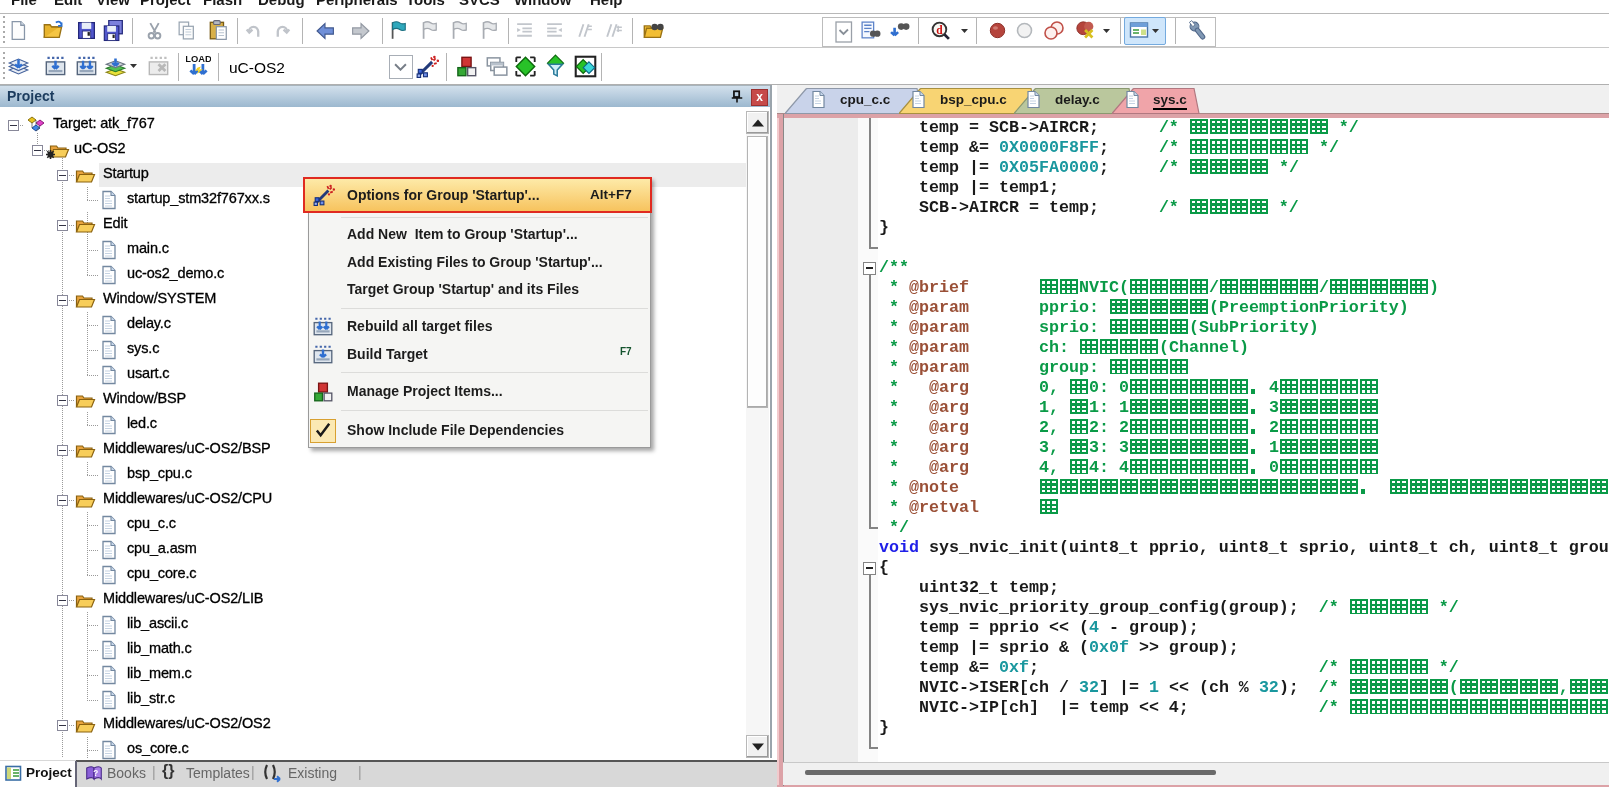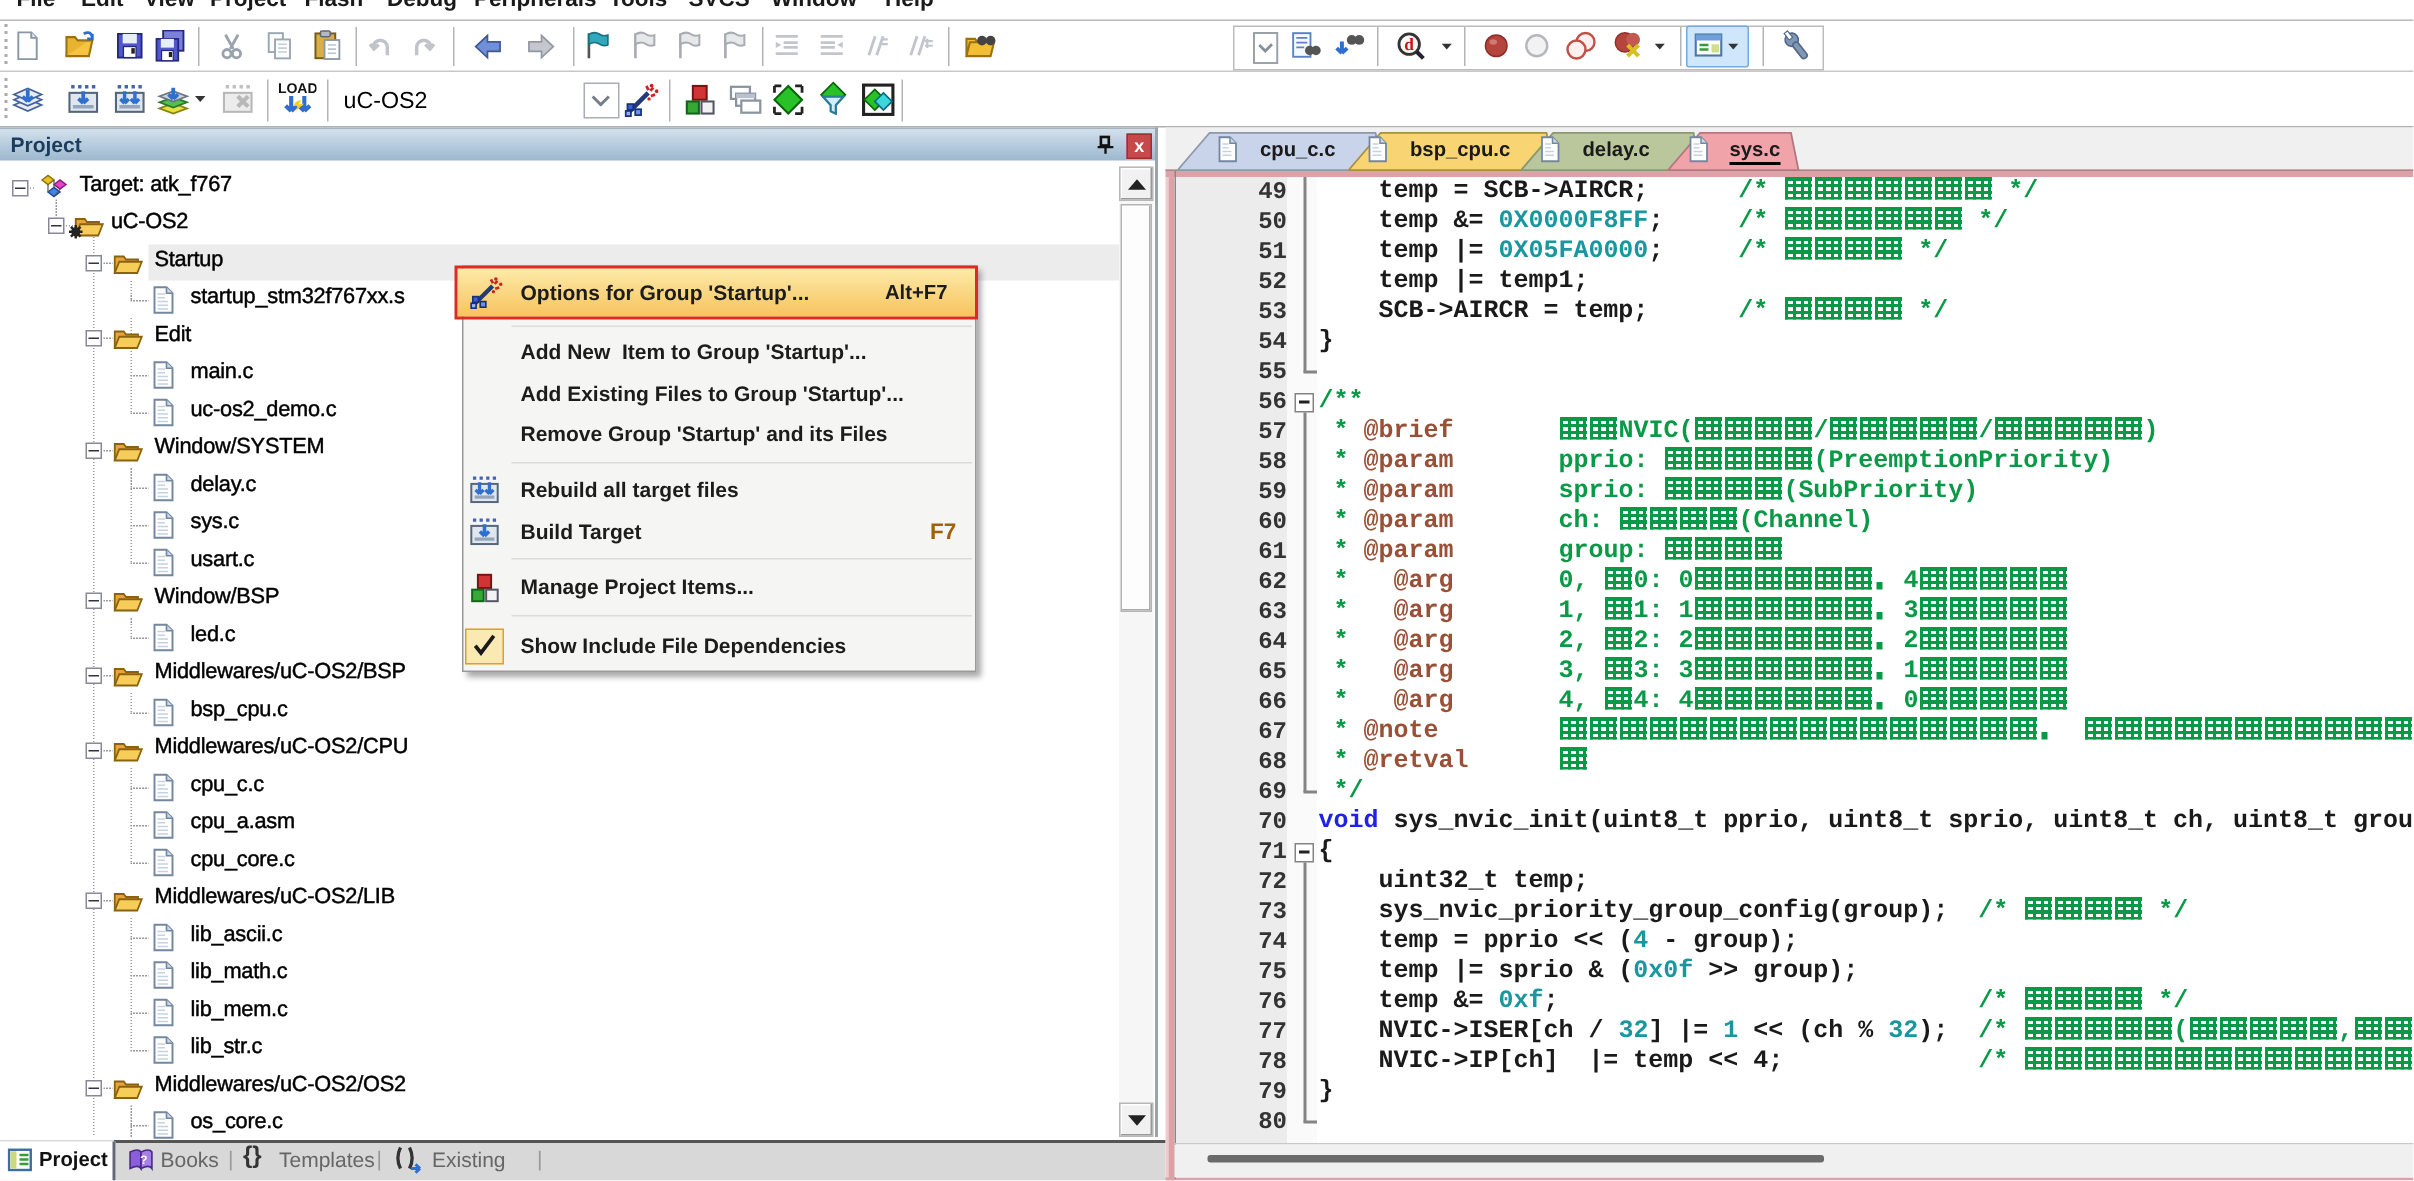--- a/index.html
+++ b/index.html
@@ -581,52 +581,20 @@
     <div class="abs" style="left:863px;top:262px;width:13px;height:13px;background:#fff;border:1px solid #848484"></div>
     <div class="abs" style="left:866px;top:267px;width:7px;height:2px;background:#222"></div>
     <div class="abs" style="left:869px;top:275px;width:2px;height:243px;background:#848484"></div>
     <div class="abs" style="left:869px;top:518px;width:2px;height:10px;background:#848484"></div>
     <div class="abs" style="left:869px;top:527px;width:9px;height:2px;background:#848484"></div>
     <div class="abs" style="left:863px;top:562px;width:13px;height:13px;background:#fff;border:1px solid #848484"></div>
     <div class="abs" style="left:866px;top:567px;width:7px;height:2px;background:#222"></div>
     <div class="abs" style="left:869px;top:575px;width:2px;height:163px;background:#848484"></div>
     <div class="abs" style="left:869px;top:738px;width:2px;height:10px;background:#848484"></div>
     <div class="abs" style="left:869px;top:747px;width:9px;height:2px;background:#848484"></div>
-    <pre id="lnums">49
-50
-51
-52
-53
-54
-55
-56
-57
-58
-59
-60
-61
-62
-63
-64
-65
-66
-67
-68
-69
-70
-71
-72
-73
-74
-75
-76
-77
-78
-79
-80</pre>
     <pre id="code">    temp = SCB-&gt;AIRCR;      <span class="cm">/* <i class="cj"></i><i class="cj"></i><i class="cj"></i><i class="cj"></i><i class="cj"></i><i class="cj"></i><i class="cj"></i> */</span>
     temp &amp;= <span class="num">0X0000F8FF</span>;     <span class="cm">/* <i class="cj"></i><i class="cj"></i><i class="cj"></i><i class="cj"></i><i class="cj"></i><i class="cj"></i> */</span>
     temp |= <span class="num">0X05FA0000</span>;     <span class="cm">/* <i class="cj"></i><i class="cj"></i><i class="cj"></i><i class="cj"></i> */</span>
     temp |= temp1;
     SCB-&gt;AIRCR = temp;      <span class="cm">/* <i class="cj"></i><i class="cj"></i><i class="cj"></i><i class="cj"></i> */</span>
 }
 
 <span class="cm">/**</span>
 <span class="cm"> * </span><span class="tag">@brief</span>       <span class="cm"><i class="cj"></i><i class="cj"></i>NVIC(<i class="cj"></i><i class="cj"></i><i class="cj"></i><i class="cj"></i>/<i class="cj"></i><i class="cj"></i><i class="cj"></i><i class="cj"></i><i class="cj"></i>/<i class="cj"></i><i class="cj"></i><i class="cj"></i><i class="cj"></i><i class="cj"></i>)</span>
 <span class="cm"> * </span><span class="tag">@param</span>       <span class="cm">pprio: <i class="cj"></i><i class="cj"></i><i class="cj"></i><i class="cj"></i><i class="cj"></i>(PreemptionPriority)</span>
@@ -655,25 +623,25 @@
     <div class="abs" style="left:783px;top:762px;width:826px;height:1px;background:#c8c8c8"></div>
     <div class="abs" style="left:783px;top:763px;width:826px;height:22px;background:#f0f0f0"></div>
     <div class="abs" style="left:805px;top:770px;width:411px;height:5px;background:#6a6a6a;border-radius:2px"></div>
     <div class="abs" style="left:308px;top:177px;width:343px;height:271px;background:#f5f5f3;border:1px solid #9a9a9a;box-shadow:3px 3px 4px rgba(0,0,0,.35);z-index:10"></div>
     <div class="abs" style="left:303px;top:177px;width:349px;height:36px;border:2.5px solid #e02a20;background:linear-gradient(#fdeaa8,#f7c35e);z-index:11"></div>
     <div class="menu-item" style="top:187px;font-weight:bold;z-index:12">Options for Group 'Startup'...</div>
     <div class="abs" style="left:590px;top:187px;font-size:13.5px;font-weight:bold;color:#1c1c1c;z-index:12">Alt+F7</div>
     <div class="abs" style="left:341px;top:217px;width:307px;height:1px;background:#dcdcda;z-index:12"></div>
     <div class="menu-item" style="top:226px;z-index:12">Add New&nbsp; Item to Group 'Startup'...</div>
     <div class="menu-item" style="top:254px;z-index:12">Add Existing Files to Group 'Startup'...</div>
-    <div class="menu-item" style="top:281px;z-index:12">Remove Group 'Startup' and its Files</div>
+    <div class="menu-item" style="top:281px;z-index:12">Target Group 'Startup' and its Files</div>
     <div class="abs" style="left:341px;top:308px;width:307px;height:1px;background:#dcdcda;z-index:12"></div>
     <div class="menu-item" style="top:318px;z-index:12">Rebuild all target files</div>
     <div class="menu-item" style="top:346px;z-index:12">Build Target</div>
-    <div class="abs" style="left:620px;top:346px;font-size:15px;font-weight:bold;color:#a16207;z-index:12">F7</div>
+    <div class="abs" style="left:620px;top:346px;font-size:10px;font-weight:bold;color:#14532d;z-index:12">F7</div>
     <div class="abs" style="left:341px;top:372px;width:307px;height:1px;background:#dcdcda;z-index:12"></div>
     <div class="menu-item" style="top:383px;z-index:12">Manage Project Items...</div>
     <div class="abs" style="left:341px;top:410px;width:307px;height:1px;background:#dcdcda;z-index:12"></div>
     <div class="menu-item" style="top:422px;z-index:12">Show Include File Dependencies</div>
     <svg class="ic" style="left:313px;top:184px;z-index:12" width="22" height="22" viewBox="0 0 20 20">
       <path d="M3 17 L14 6" stroke="#223a7a" stroke-width="2.6"></path>
       <path d="M13 2 l1.2 2.4 M17 3 l-1.8 1.8 M18 7 l-2.4.8" stroke="#cc2222" stroke-width="1.6"></path>
       <circle cx="16" cy="1.8" r="1.1" fill="#cc2222"></circle>
       <circle cx="19" cy="5" r="1.1" fill="#cc2222"></circle>
       <circle cx="14.5" cy="9.5" r="1" fill="#cc2222"></circle>

